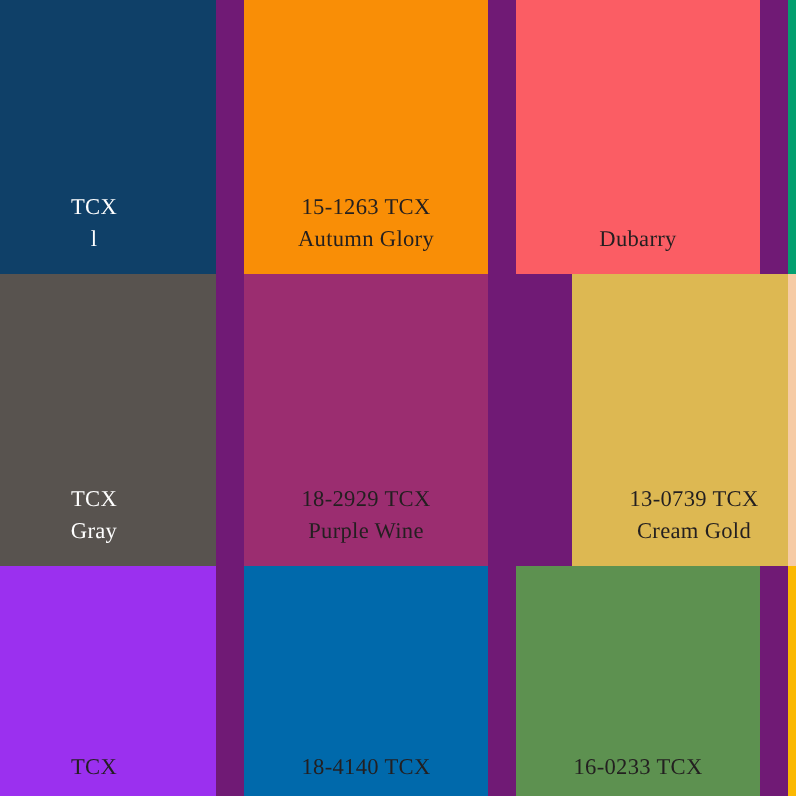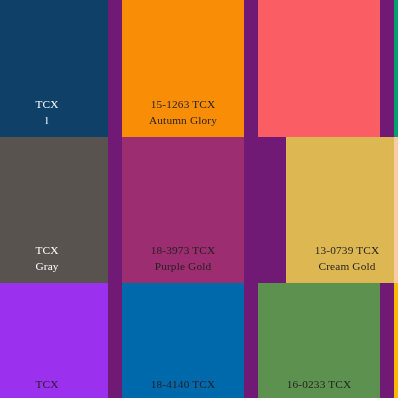--- a/index.html
+++ b/index.html
@@ -57,38 +57,39 @@
       </div>
     </div>
     <div class="swatch" style="left: 122px; top: -2px; width: 122px; height: 139px; background: rgb(249, 142, 6);">
       <div class="swatch-label" style="color: rgb(35, 31, 32); text-align: center;">
         <span class="swatch-code">15-1263 TCX</span>
         <span class="swatch-name">Autumn Glory</span>
       </div>
     </div>
     <div class="swatch" style="left: 258px; top: -2px; width: 122px; height: 139px; background: rgb(251, 93, 100);">
       <div class="swatch-label" style="color: rgb(35, 31, 32);">
+        <span class="swatch-name">Dubarry</span>
       </div>
     </div>
     <div class="swatch" style="left: 394px; top: -2px; width: 122px; height: 139px; background: rgb(3, 160, 112);">
       <div class="swatch-label" style="color: rgb(35, 31, 32);">
         <span class="swatch-code">16-5938 TCX</span>
         <span class="swatch-name">Mint</span>
       </div>
     </div>
     <div class="swatch" style="left: -14px; top: 137px; width: 122px; height: 146px; background: rgb(88, 83, 79);">
       <div class="swatch-label" style="color: rgb(255, 255, 255);">
         <span class="swatch-code">TCX</span>
         <span class="swatch-name">Gray</span>
       </div>
     </div>
     <div class="swatch" style="left: 122px; top: 137px; width: 122px; height: 146px; background: rgb(155, 45, 112);">
       <div class="swatch-label" style="color: rgb(35, 31, 32);">
-        <span class="swatch-code">18-3973 TCX</span>
-        <span class="swatch-name">Purple Gold</span>
+        <span class="swatch-code">18-2929 TCX</span>
+        <span class="swatch-name">Purple Wine</span>
       </div>
     </div>
     <div class="swatch" style="left: 258px; top: 137px; width: 122px; height: 146px; background: rgb(221, 184, 82); margin-left: 28px;">
       <div class="swatch-label" style="color: rgb(35, 31, 32);">
         <span class="swatch-code">13-0739 TCX</span>
         <span class="swatch-name">Cream Gold</span>
       </div>
     </div>
     <div class="swatch" style="left: 394px; top: 137px; width: 122px; height: 146px; background: rgb(246, 203, 165);">
       <div class="swatch-label" style="color: rgb(35, 31, 32);">

